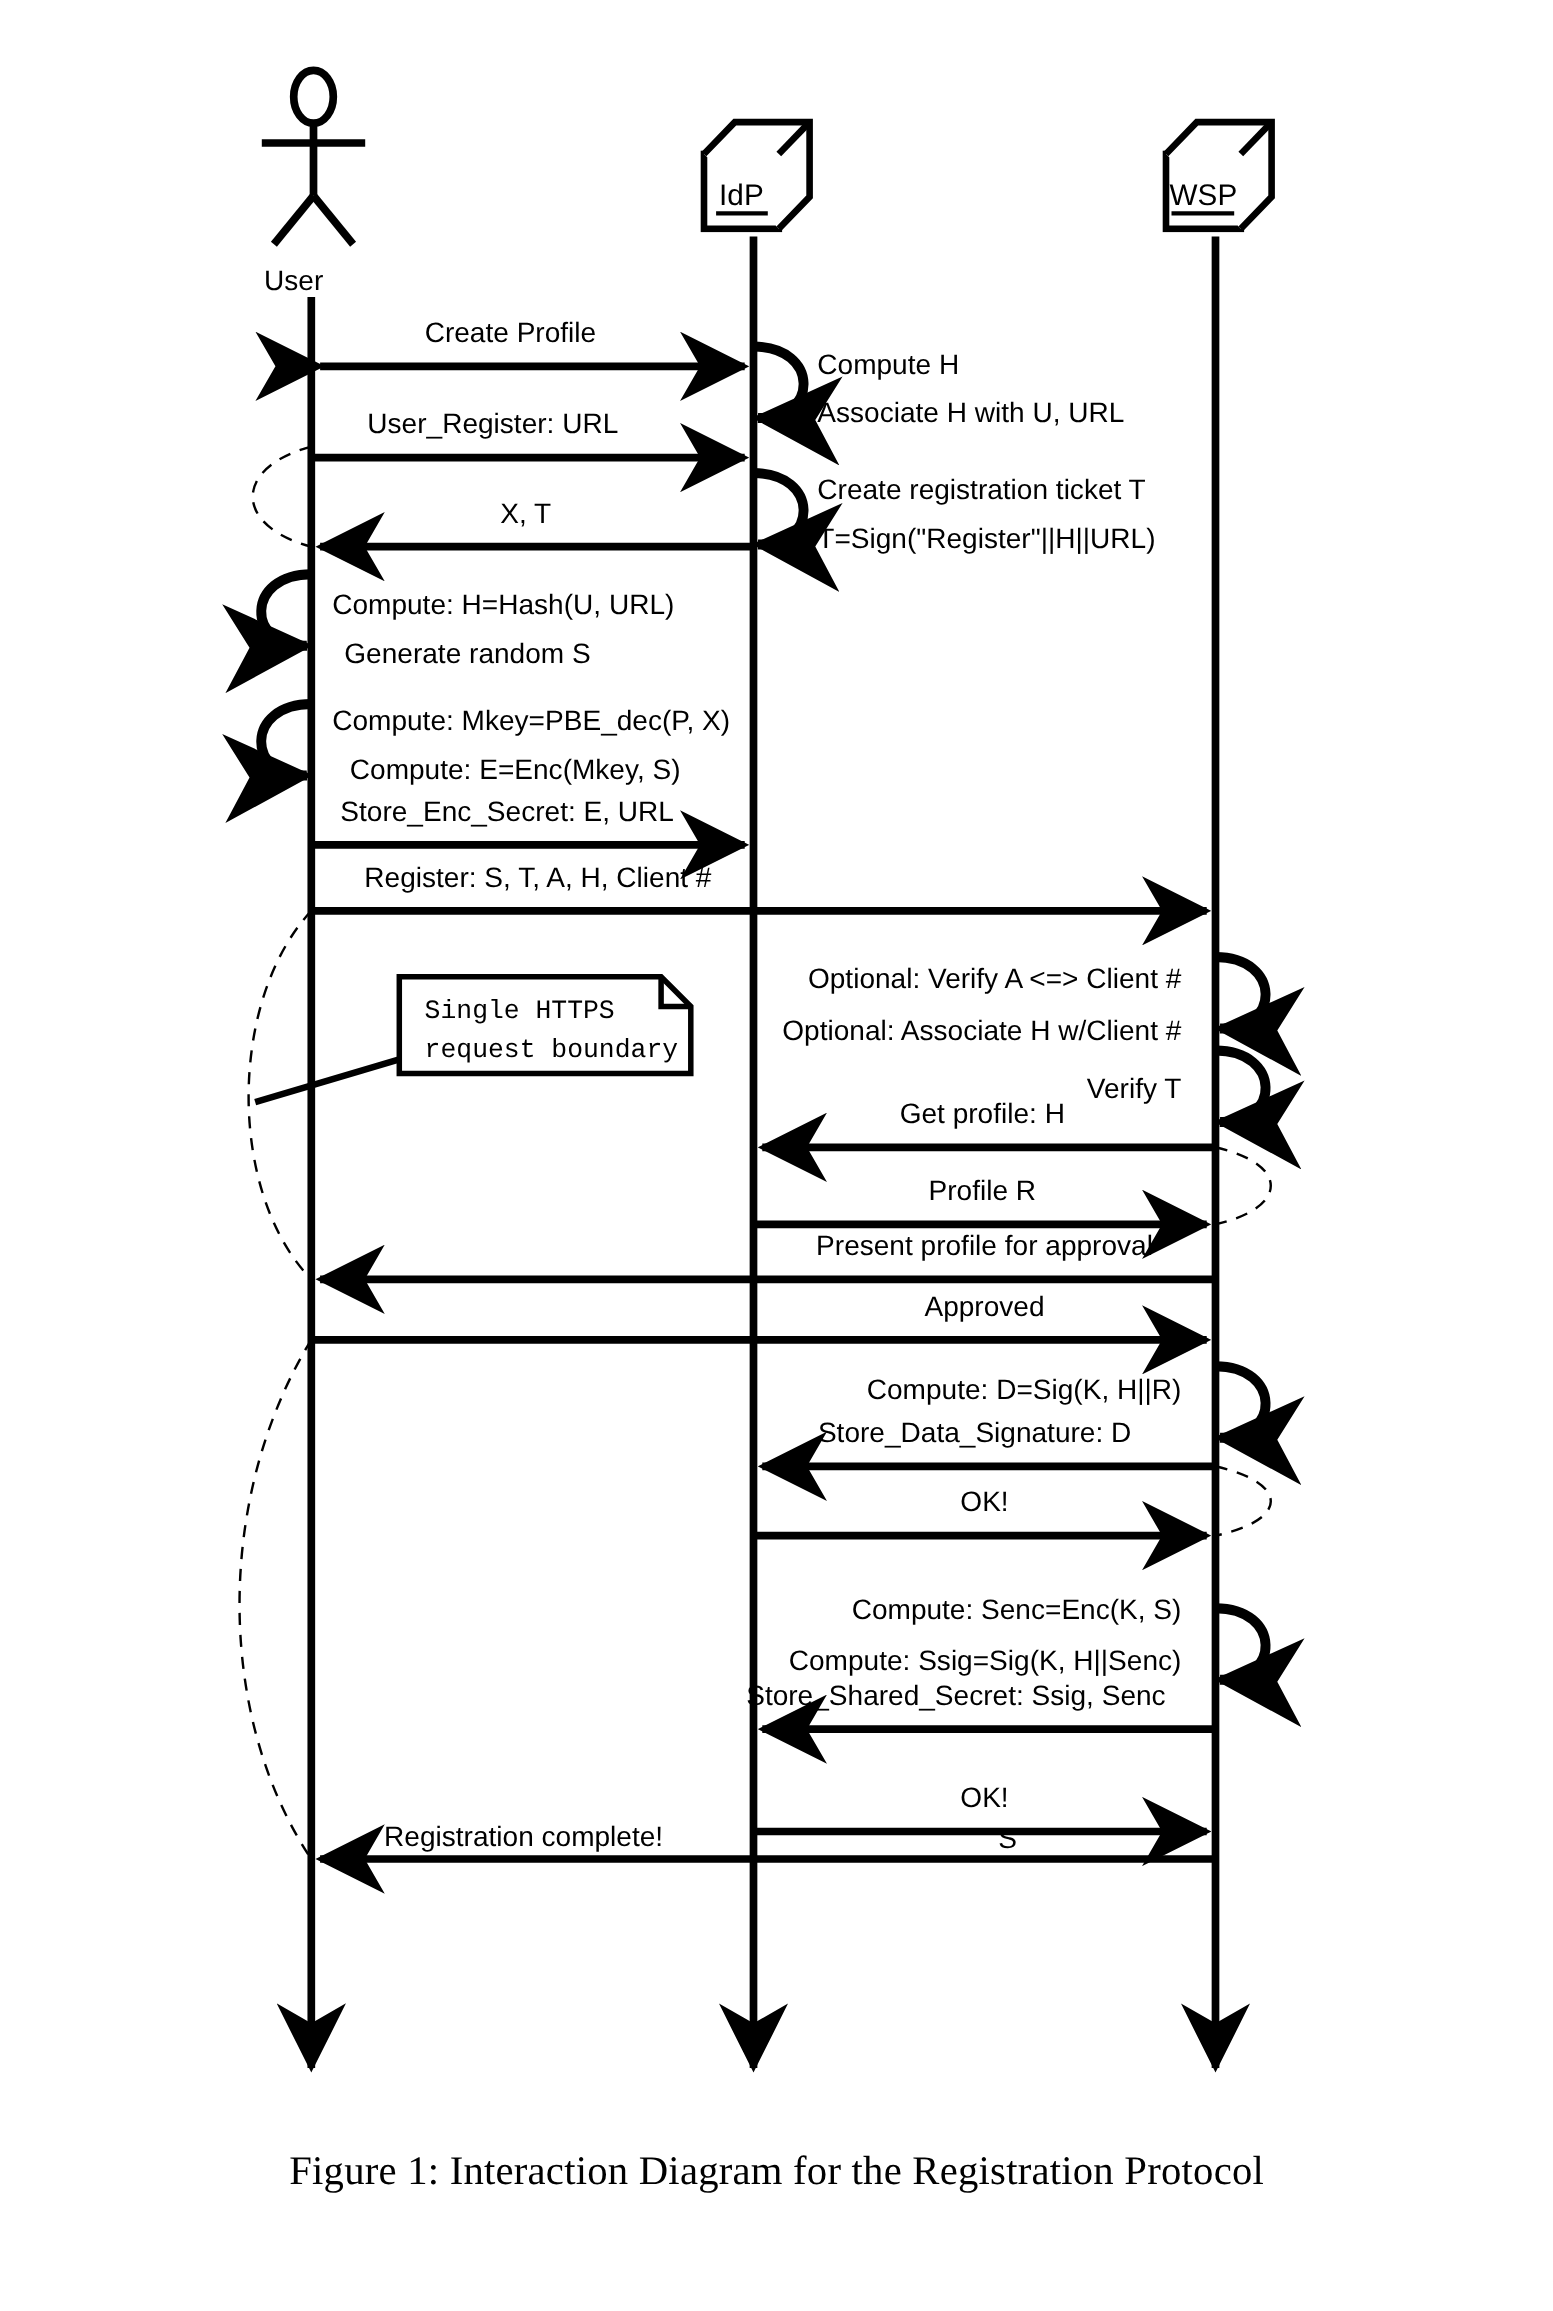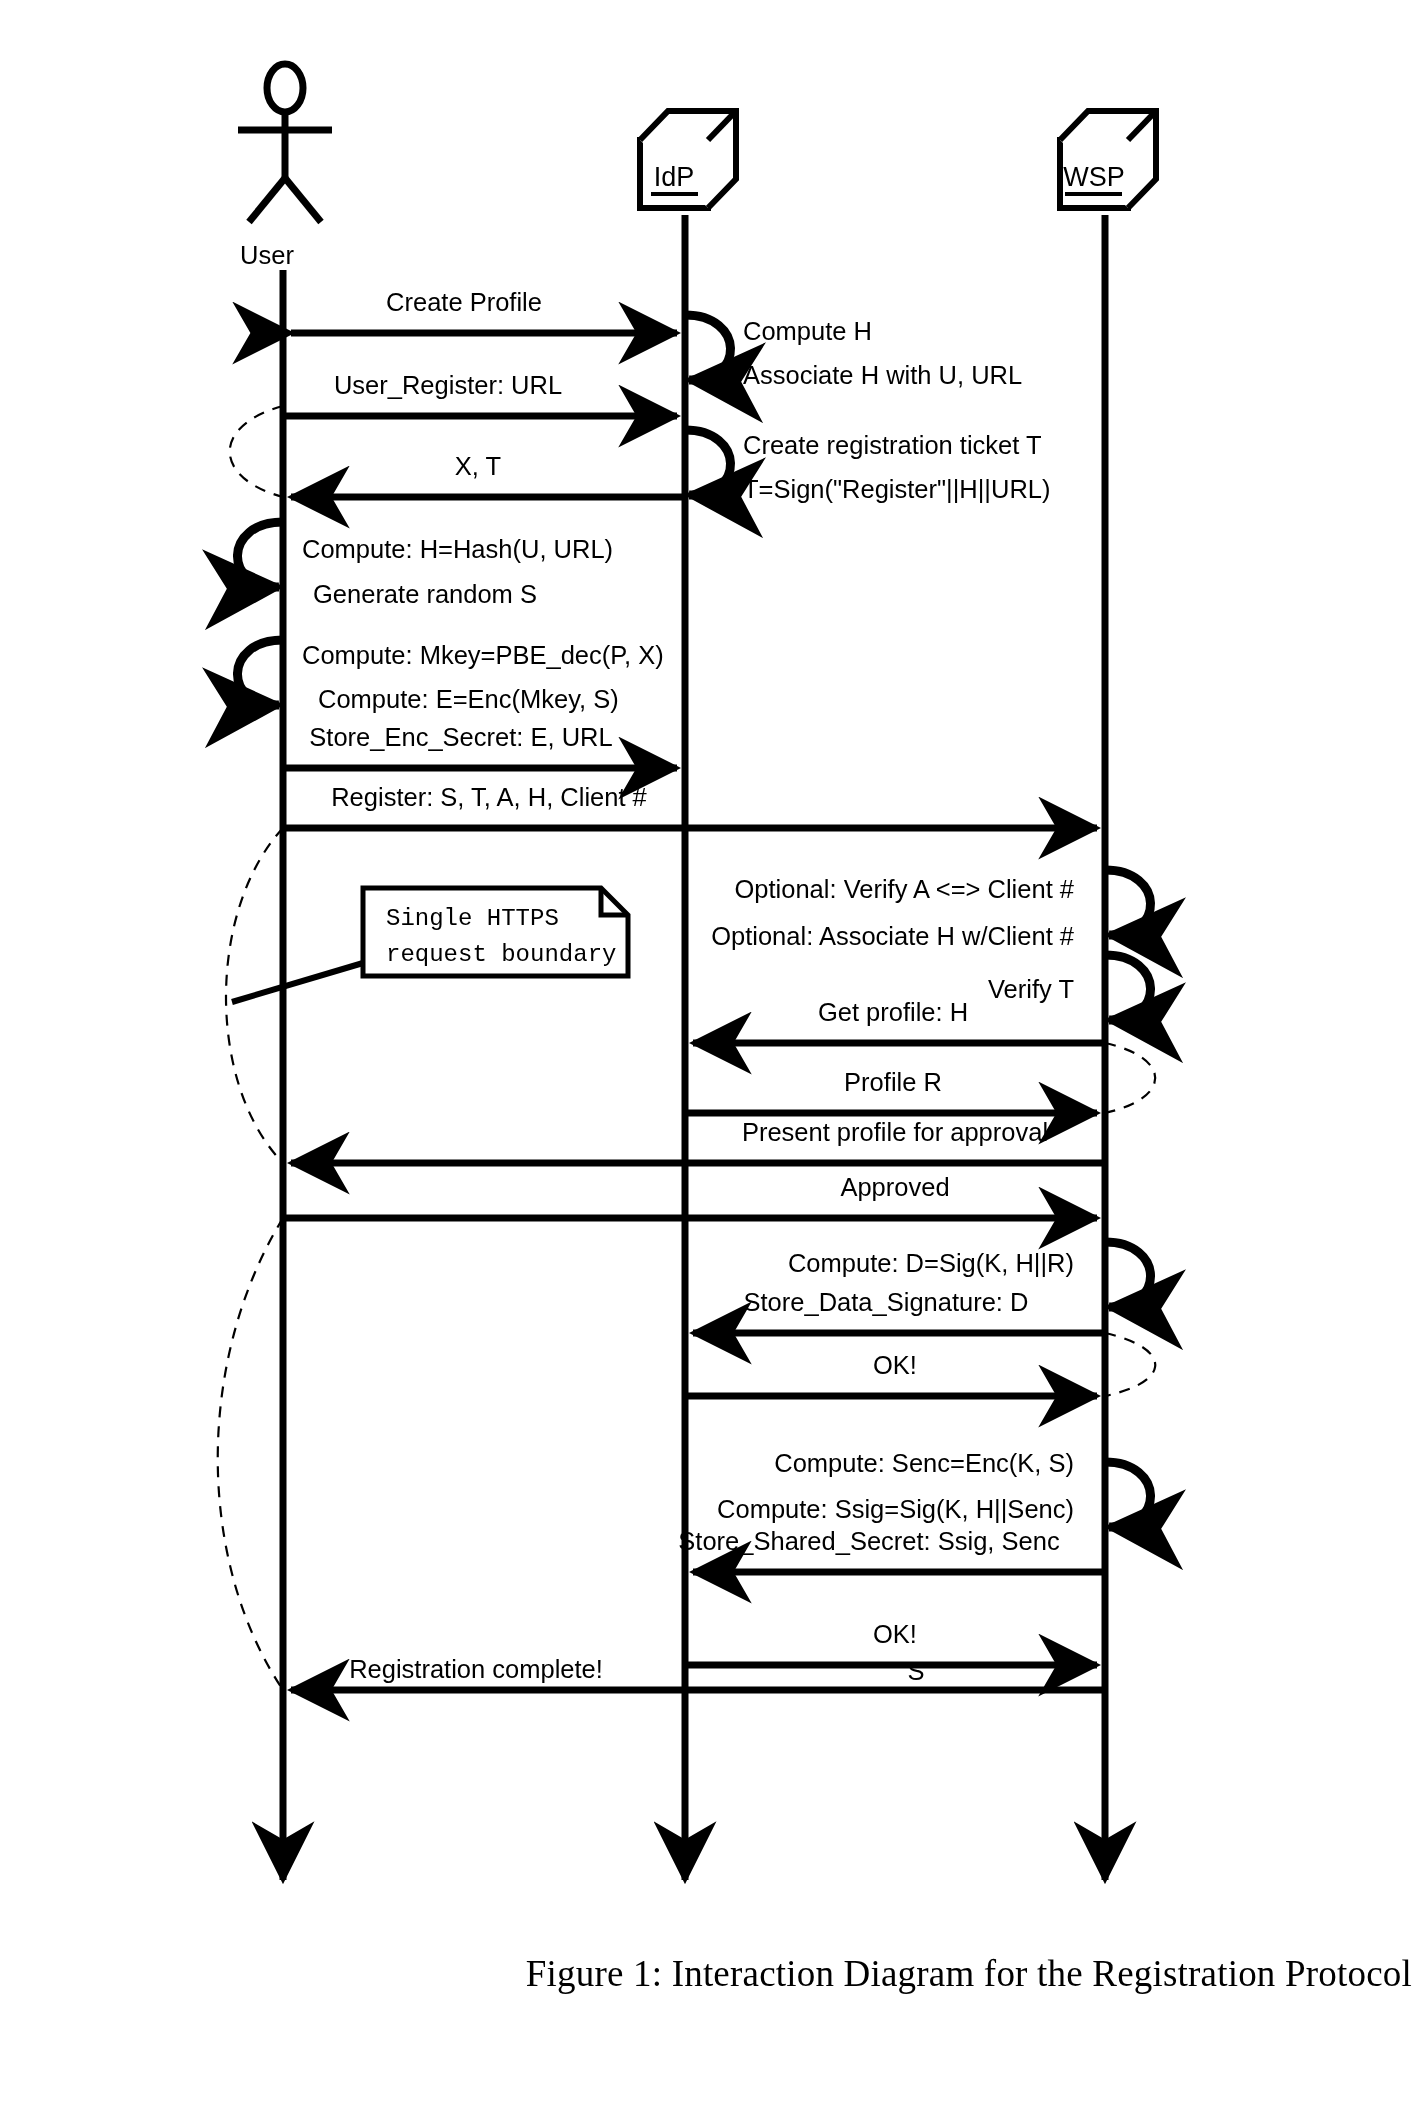--- a/index.html
+++ b/index.html
@@ -1,20 +1,20 @@
 <!DOCTYPE html>
 <html><head>
 <meta charset="utf-8">
 <style>
   html,body{margin:0;padding:0;background:#fff;}
   body{font-family:"Liberation Sans",sans-serif;color:#000;}
   #page{position:relative;width:1412px;height:2101px;background:#fff;overflow:hidden;}
   #diagram{position:absolute;left:0;top:0;width:1412px;height:2101px;}
   .caption{
-    position:absolute;left:0;top:1952px;width:1412px;text-align:right;
+    position:absolute;left:0;top:1952px;width:1412px;text-align:center;
     font-family:"Liberation Serif","DejaVu Serif",serif;
     font-size:37px;letter-spacing:.2px;color:#000;
   }
   text{font-family:"Liberation Sans",sans-serif;fill:#000;}
   .msg{font-size:25.5px;}
   .note-text{font-family:"Liberation Mono","DejaVu Sans Mono",monospace;font-size:24px;}
   .actor-label{font-size:25.5px;}
   .box-label{font-size:27px;}
 </style>
 </head>

